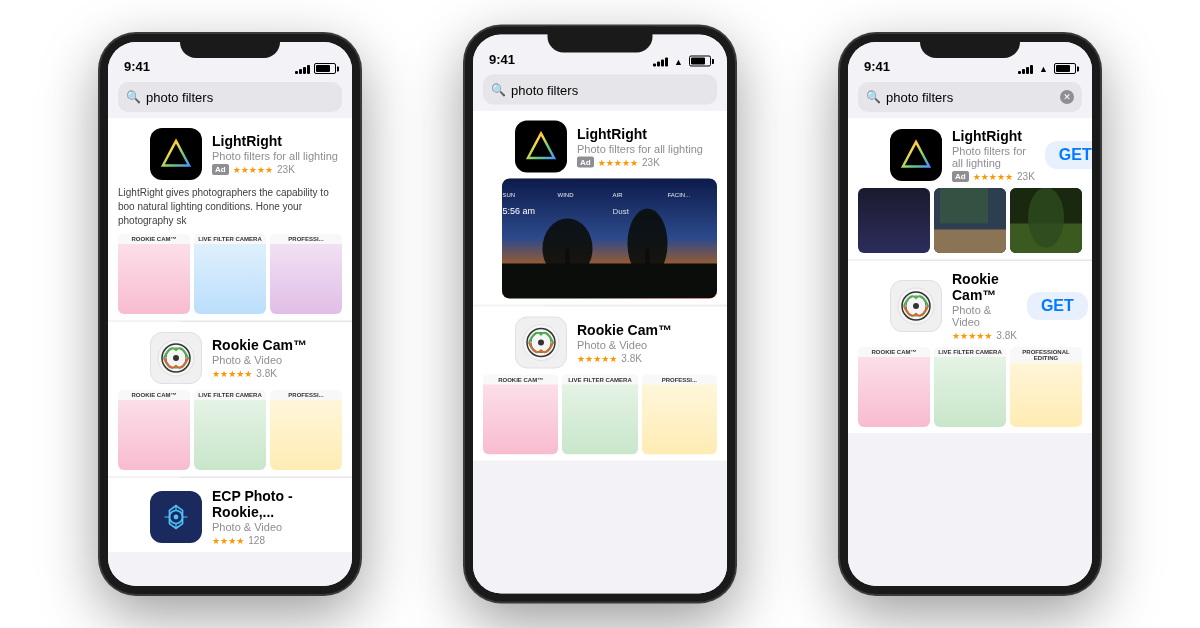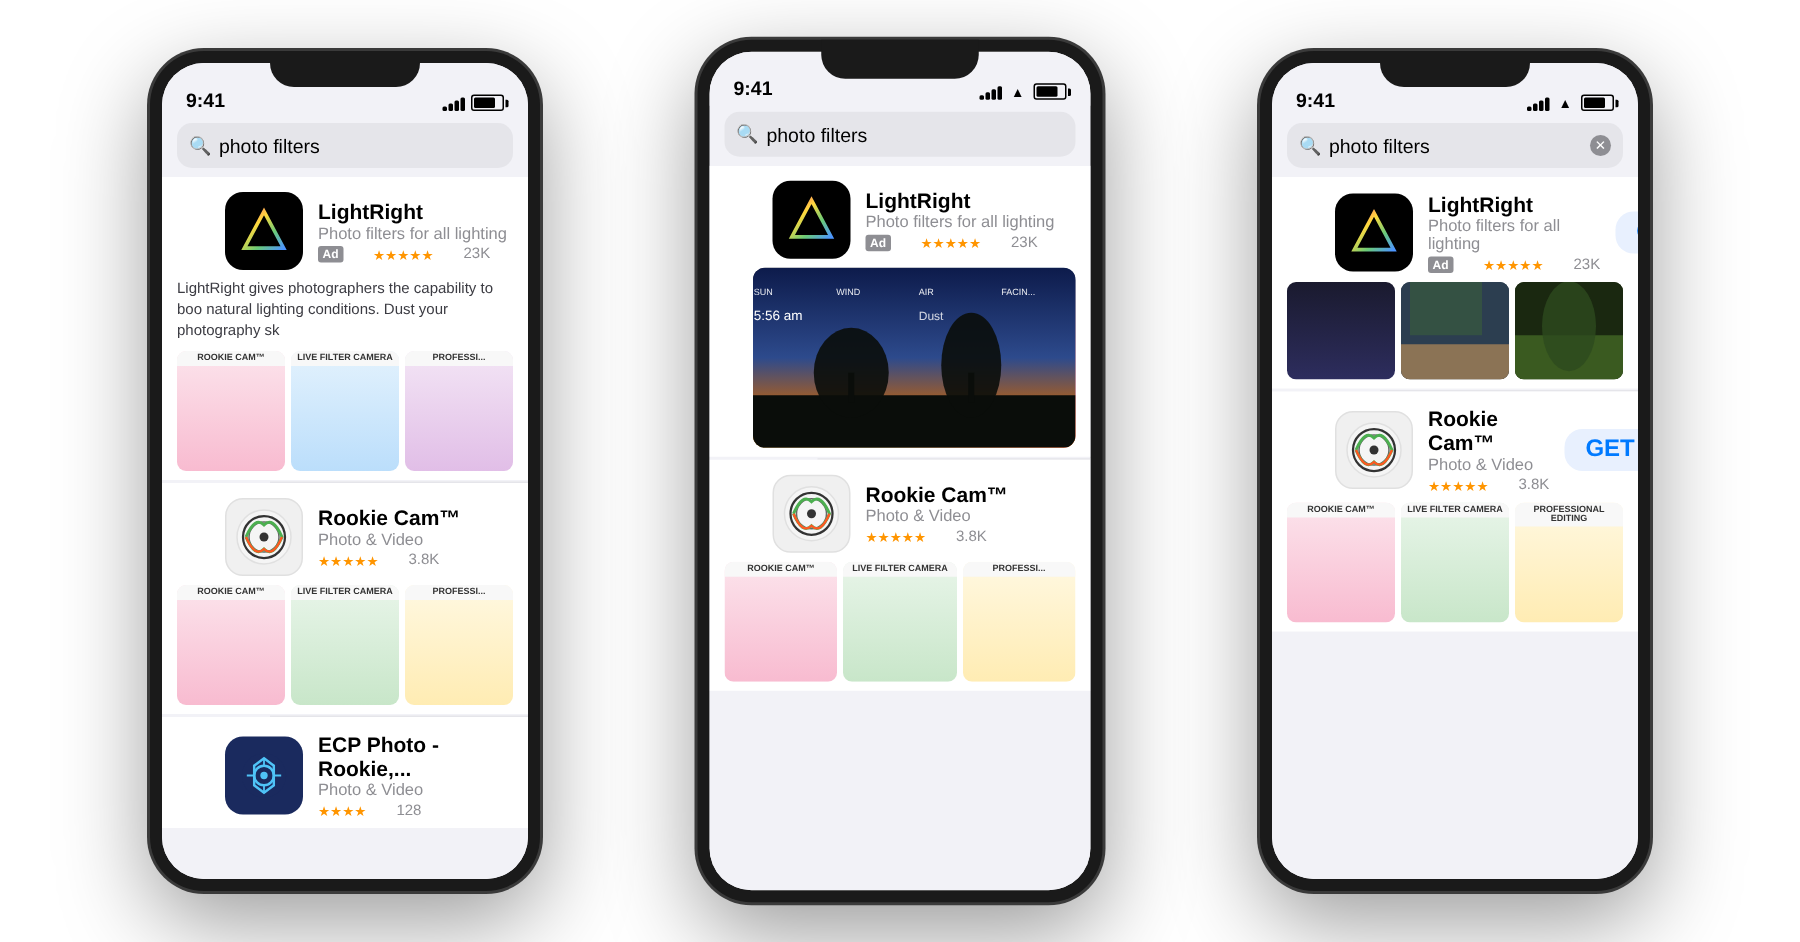--- a/index.html
+++ b/index.html
@@ -236,21 +236,21 @@
 
     .app-subtitle {
       font-size: 11px;
       color: #8e8e93;
       margin-top: 1px;
     }
 
     .app-meta {
       display: flex;
       align-items: center;
-      gap: 20px;
+      gap: 4px;
       margin-top: 2px;
     }
 
     .ad-badge {
       background: #8e8e93;
       color: #fff;
       font-size: 8px;
       padding: 1px 3px;
       border-radius: 2px;
       font-weight: 600;
@@ -420,21 +420,21 @@
                 <div class="app-info">
                   <div class="app-name">LightRight</div>
                   <div class="app-subtitle">Photo filters for all lighting</div>
                   <div class="app-meta">
                     <span class="ad-badge">Ad</span>
                     <span class="stars">★★★★★</span>
                     <span class="rating-count">23K</span>
                   </div>
                 </div>
               </div>
-              <div class="app-description">LightRight gives photographers the capability to boo natural lighting conditions. Dust your photography sk</div>
+              <div class="app-description">LightRight gives photographers the capability to boo natural lighting conditions. Hone your photography sk</div>
 
               <div class="screenshots-row">
                 <div class="screenshot ss1">
                   <div class="screenshot-label">ROOKIE CAM™</div>
                 </div>
                 <div class="screenshot ss2">
                   <div class="screenshot-label">LIVE FILTER CAMERA</div>
                 </div>
                 <div class="screenshot ss3">
                   <div class="screenshot-label">PROFESSI...</div>

